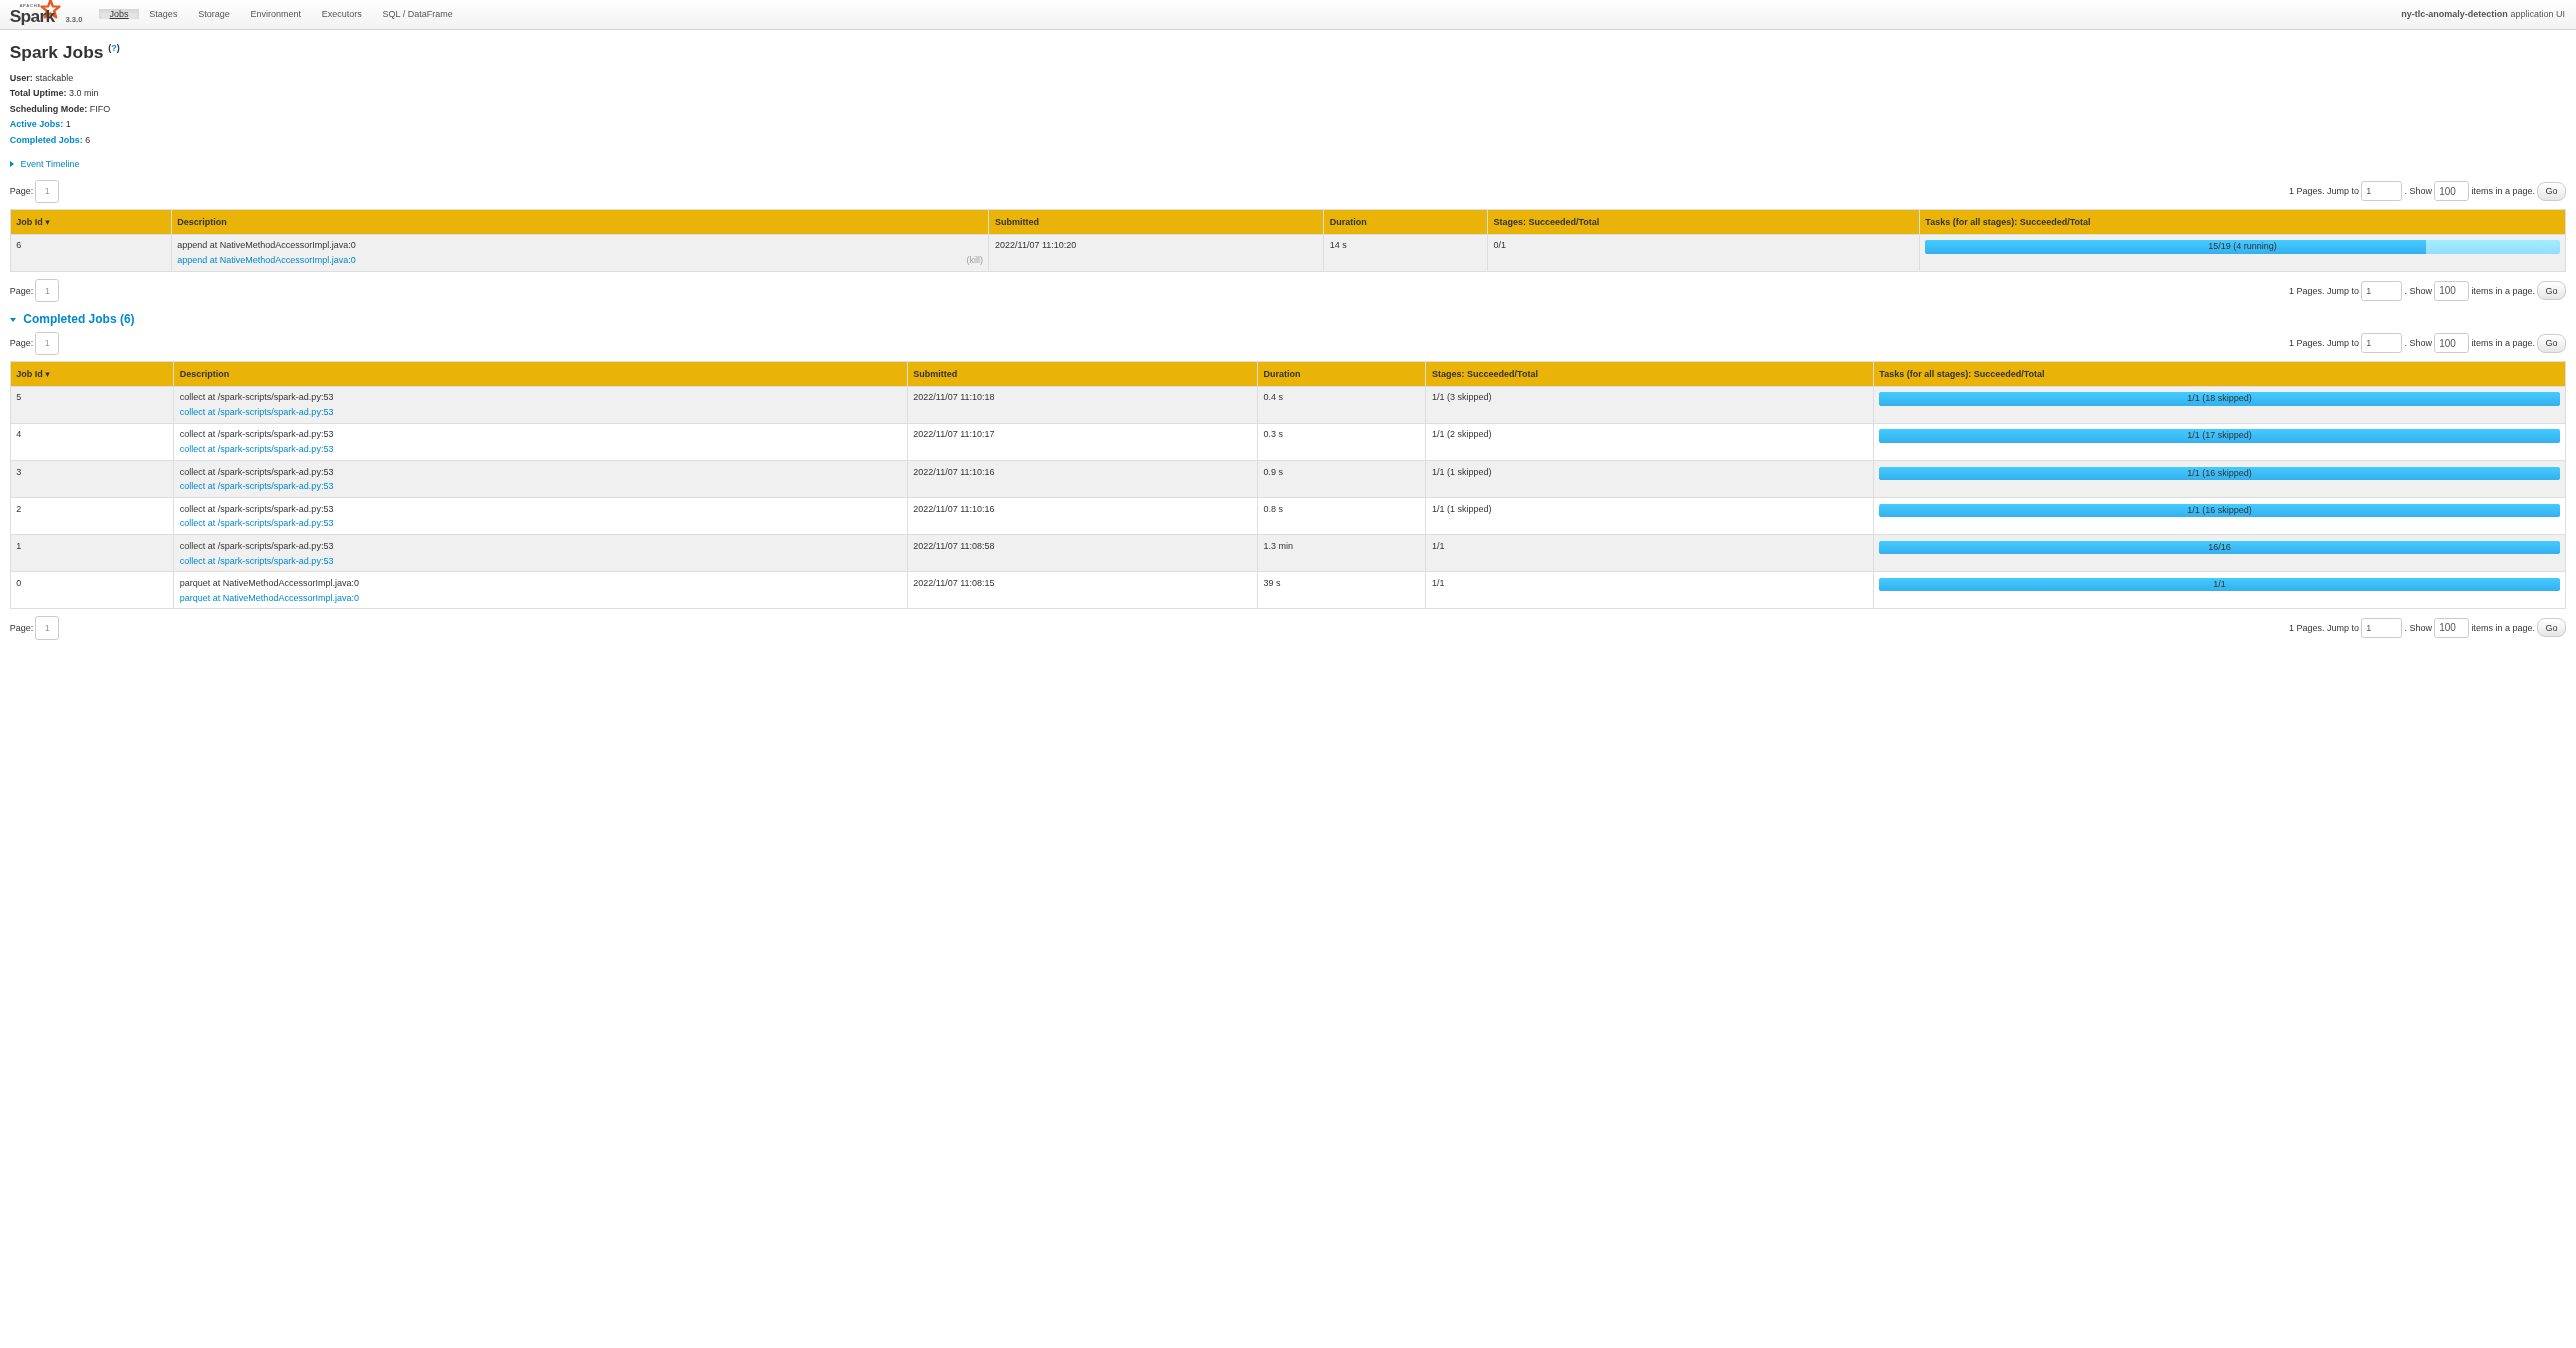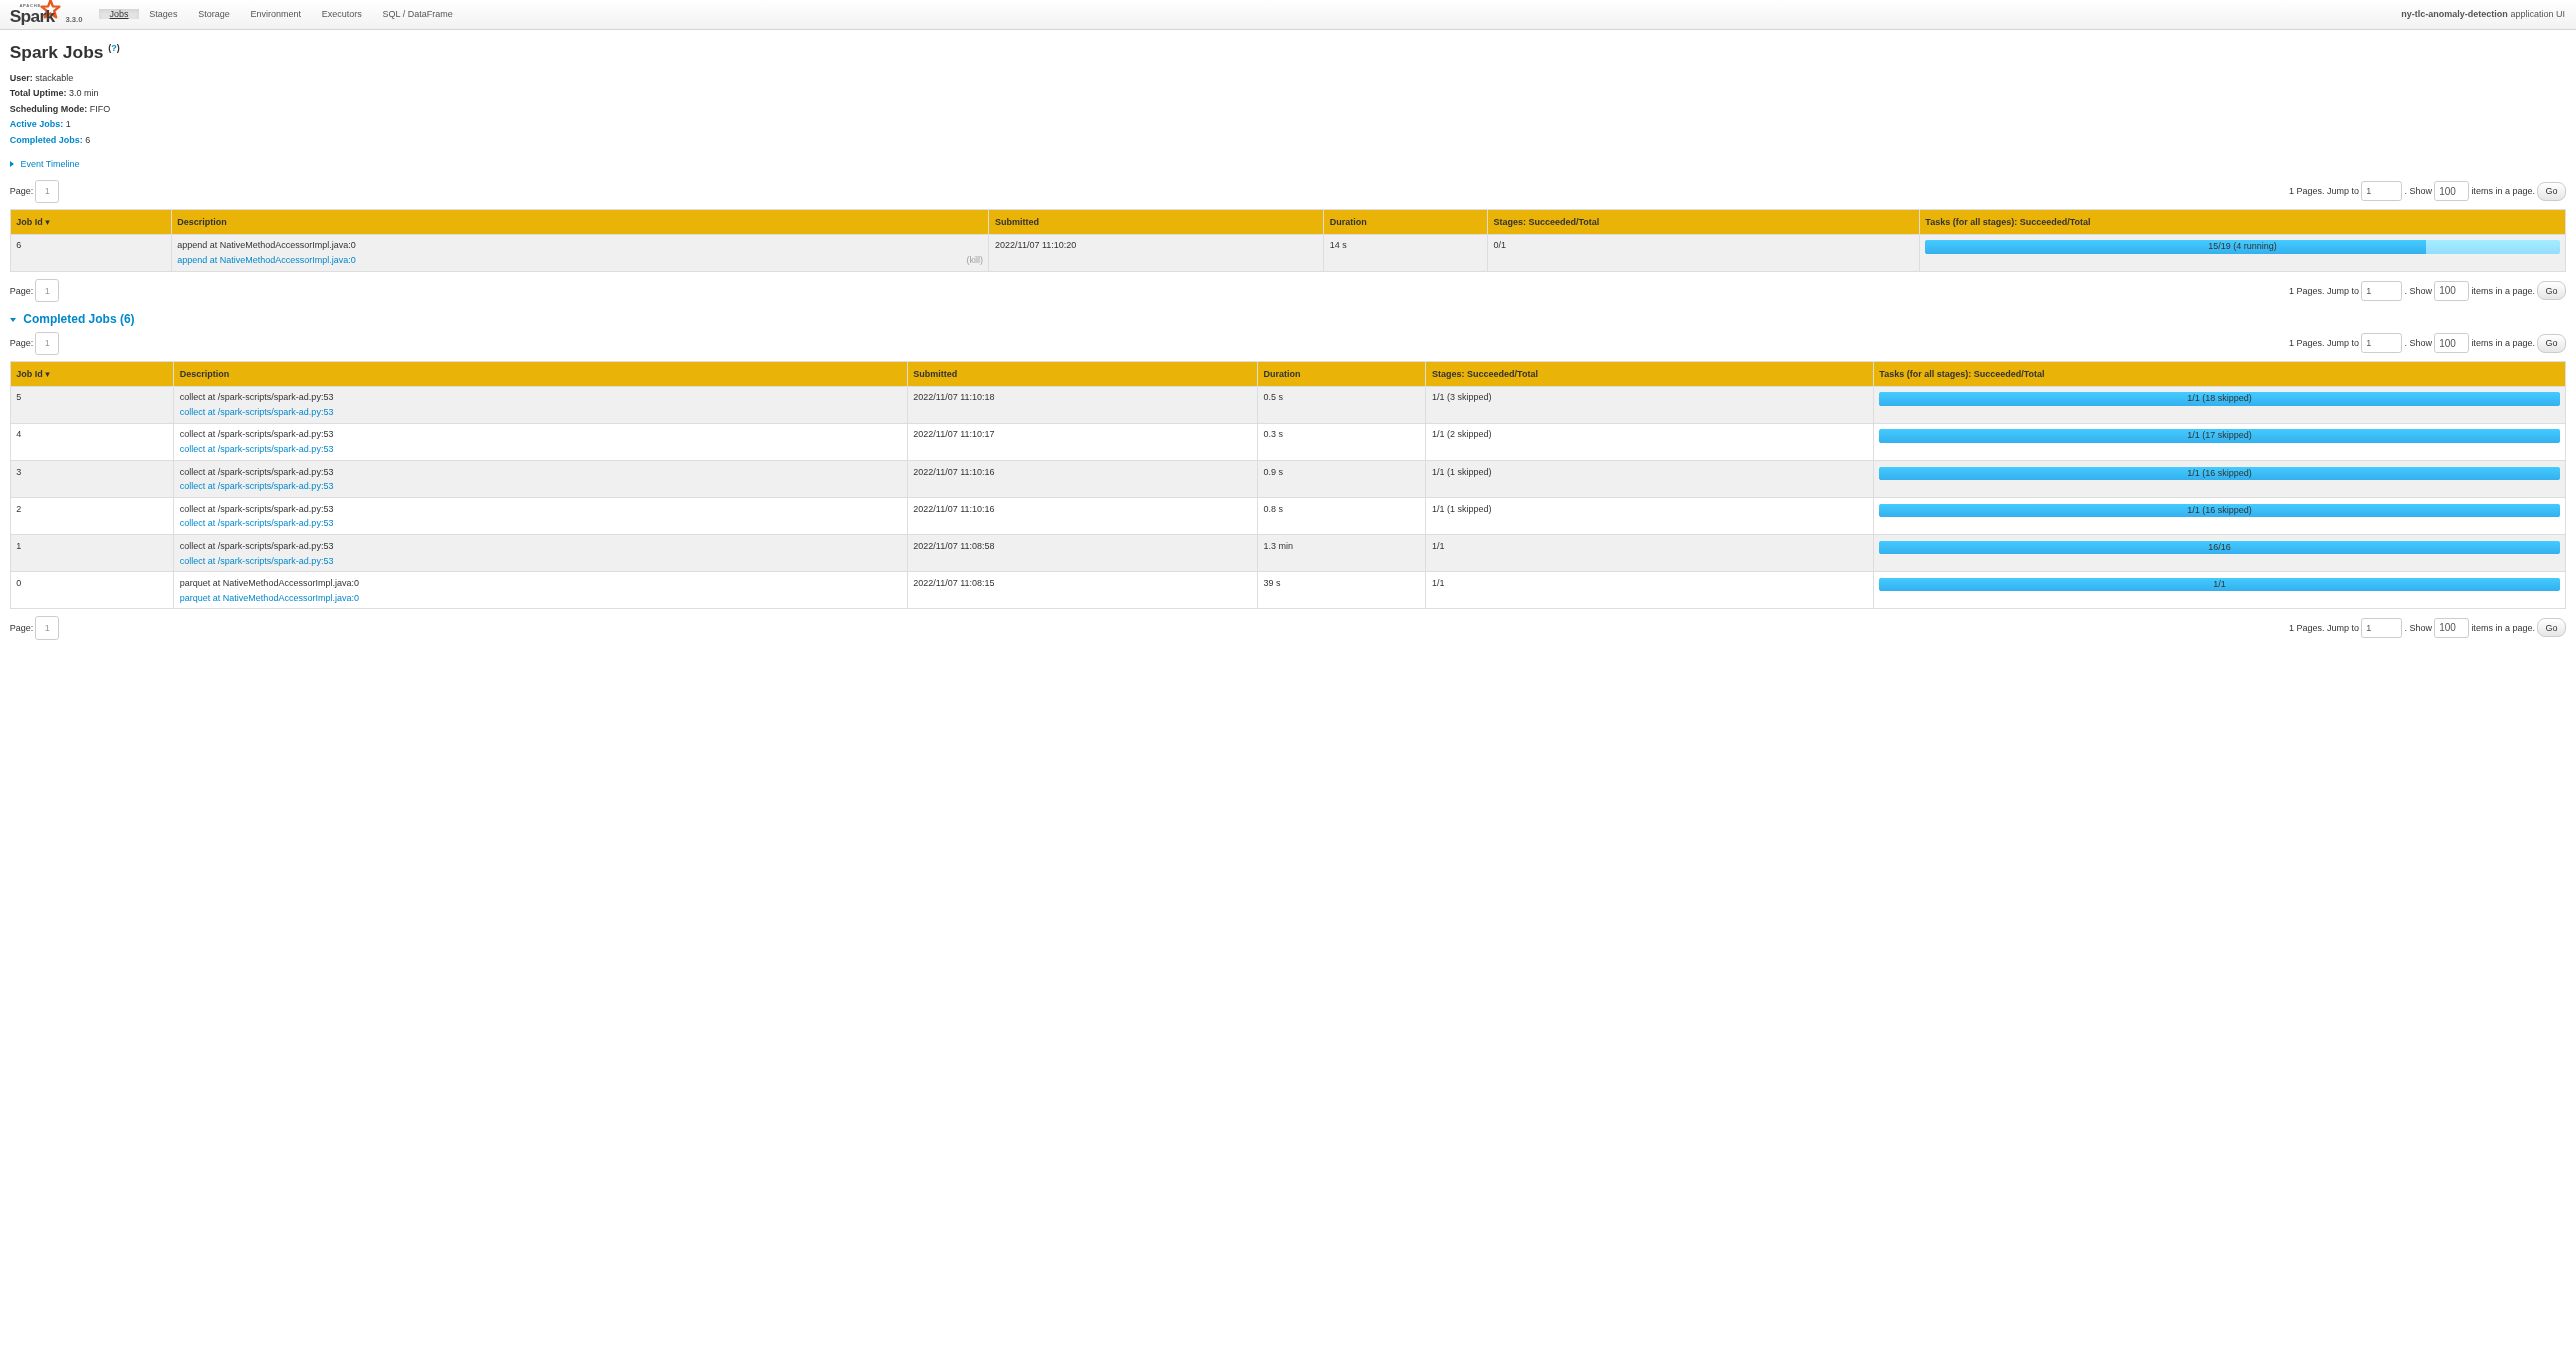--- a/index.html
+++ b/index.html
@@ -269,21 +269,21 @@
     <tbody id="completed-tbody">
         <tr>
           <td>5</td>
           <td>
             <div class="desc-line">collect at /spark-scripts/spark-ad.py:53</div>
             <div class="desc-sub">
               <a class="desc-link" href="#">collect at /spark-scripts/spark-ad.py:53</a>
             </div>
           </td>
           <td>2022/11/07 11:10:18</td>
-          <td>0.5 s</td>
+          <td>0.4 s</td>
           <td>1/1 (3 skipped)</td>
           <td class="tasks-cell">
             <div class="progress">
               <div class="bar-completed" style="width: 100%;"></div>
               <div class="bar-running" style="width: 0%;"></div>
               <span class="progress-label">1/1 (18 skipped)</span>
             </div>
           </td>
         </tr>
         <tr>

